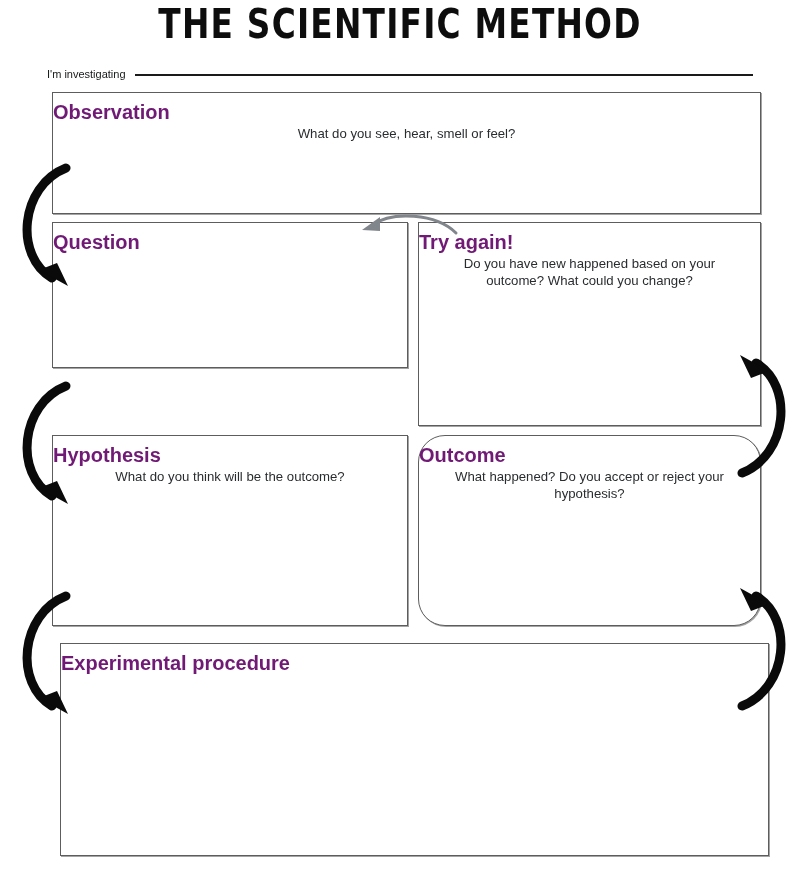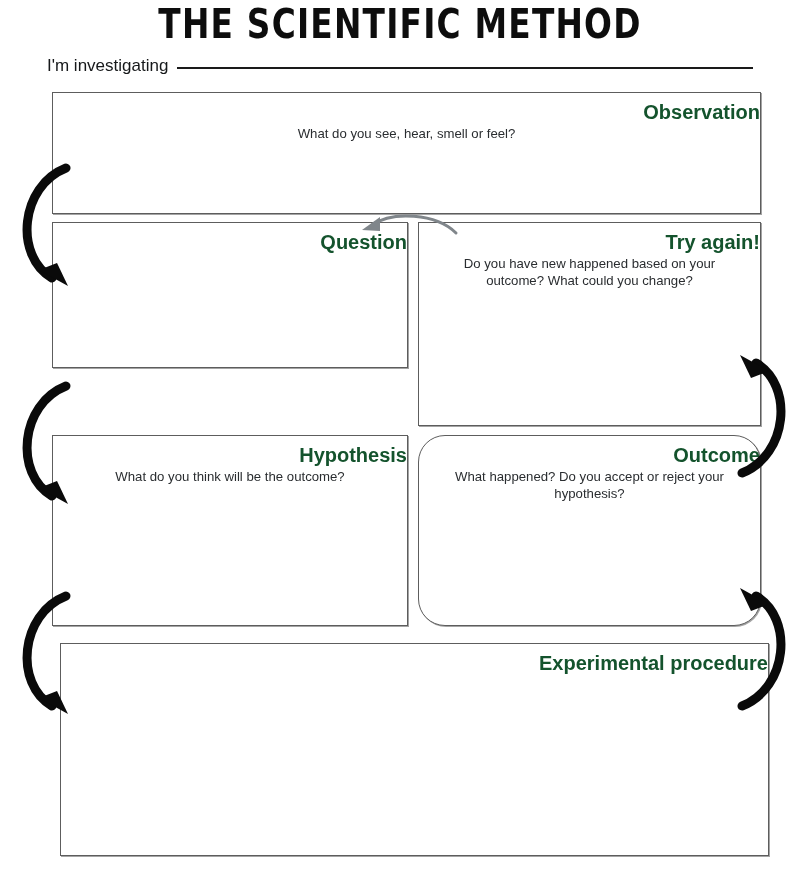--- a/index.html
+++ b/index.html
@@ -40,48 +40,49 @@
   
   #investigating {
     position: absolute;
     left: 47px;
     top: 56px;
     width: 706px;
     display: flex;
     align-items: baseline;
   }
   #investigating .lbl {
-    font-size: 17px;
+    font-size: 11px;
     color: #16181a;
     white-space: nowrap;
     font-weight: 400;
+    margin-top: 12px;
   }
   #investigating .rule {
     flex: 1 1 auto;
     margin-left: 9px;
     border-bottom: 2px solid #1a1a1a;
     height: 1px;
     position: relative;
     top: -2px;
   }
 
   
   .box {
     position: absolute;
     box-sizing: border-box;
     border: 1.6px solid #5d5d5d;
     background: #ffffff;
     box-shadow: 1px 1px 0 rgba(90,90,90,0.55);
   }
   .box .heading {
-    text-align: right;
+    text-align: left;
     font-weight: 700;
     font-size: 20px;
     line-height: 23px;
-    color: #14532d;
+    color: #701a75;
     margin-top: 8px;
   }
   .box .prompt {
     text-align: center;
     font-size: 13.2px;
     line-height: 16.5px;
     color: #2a2d30;
     margin: 2px auto 0 auto;
     padding: 0 14px;
   }

